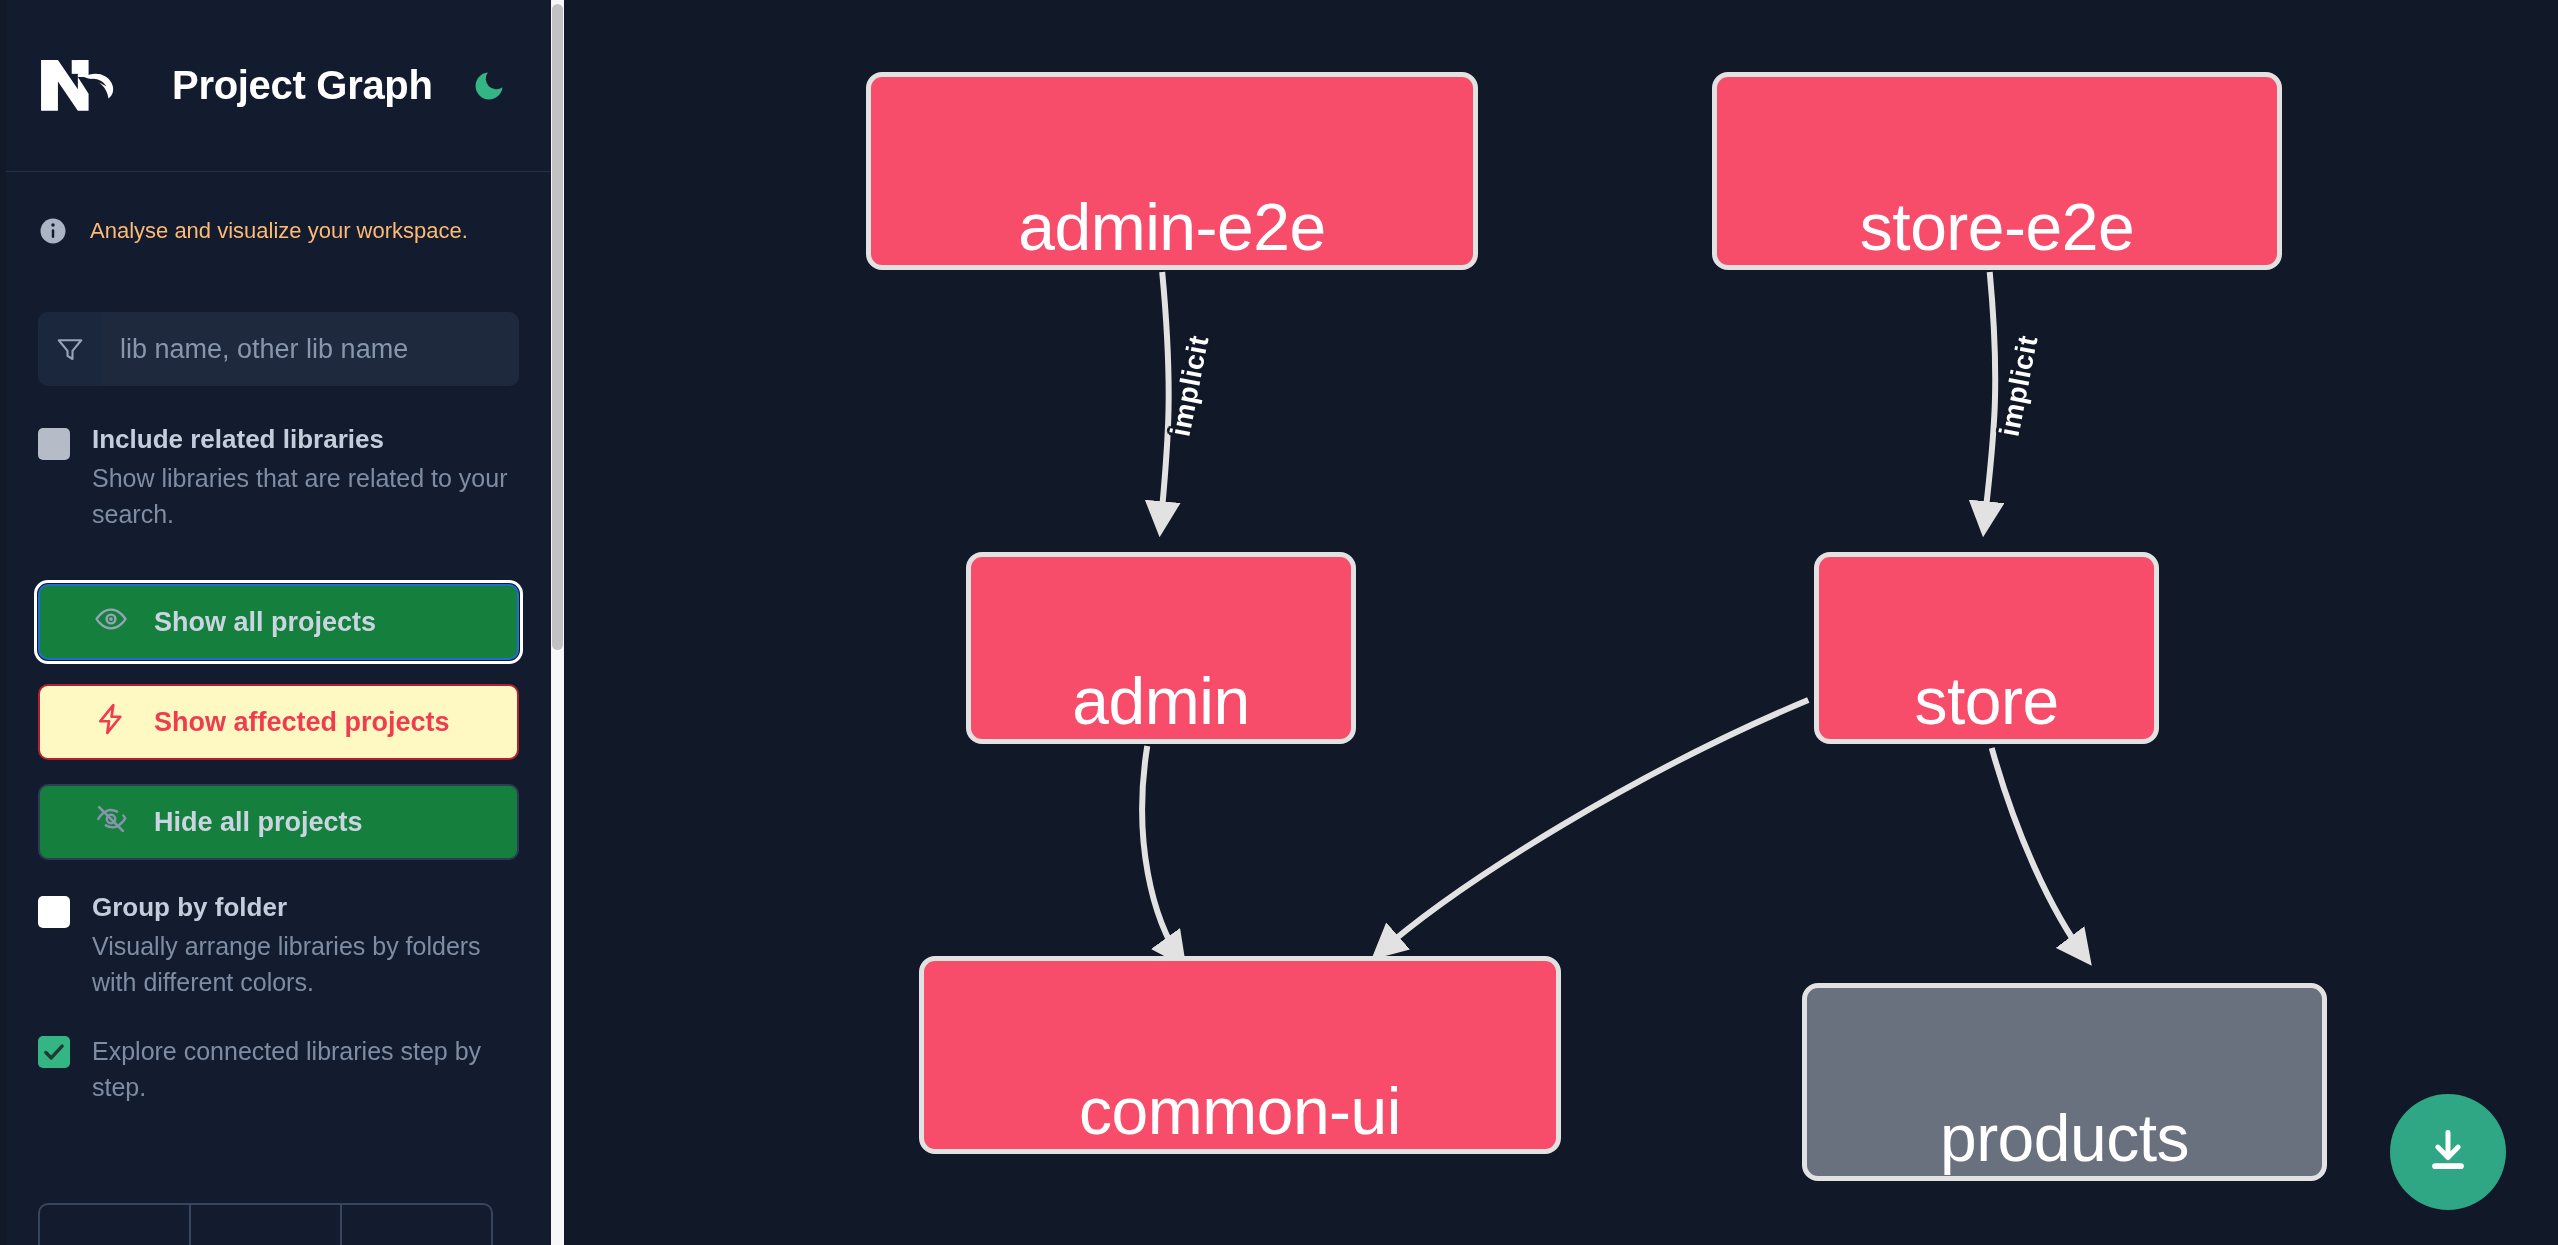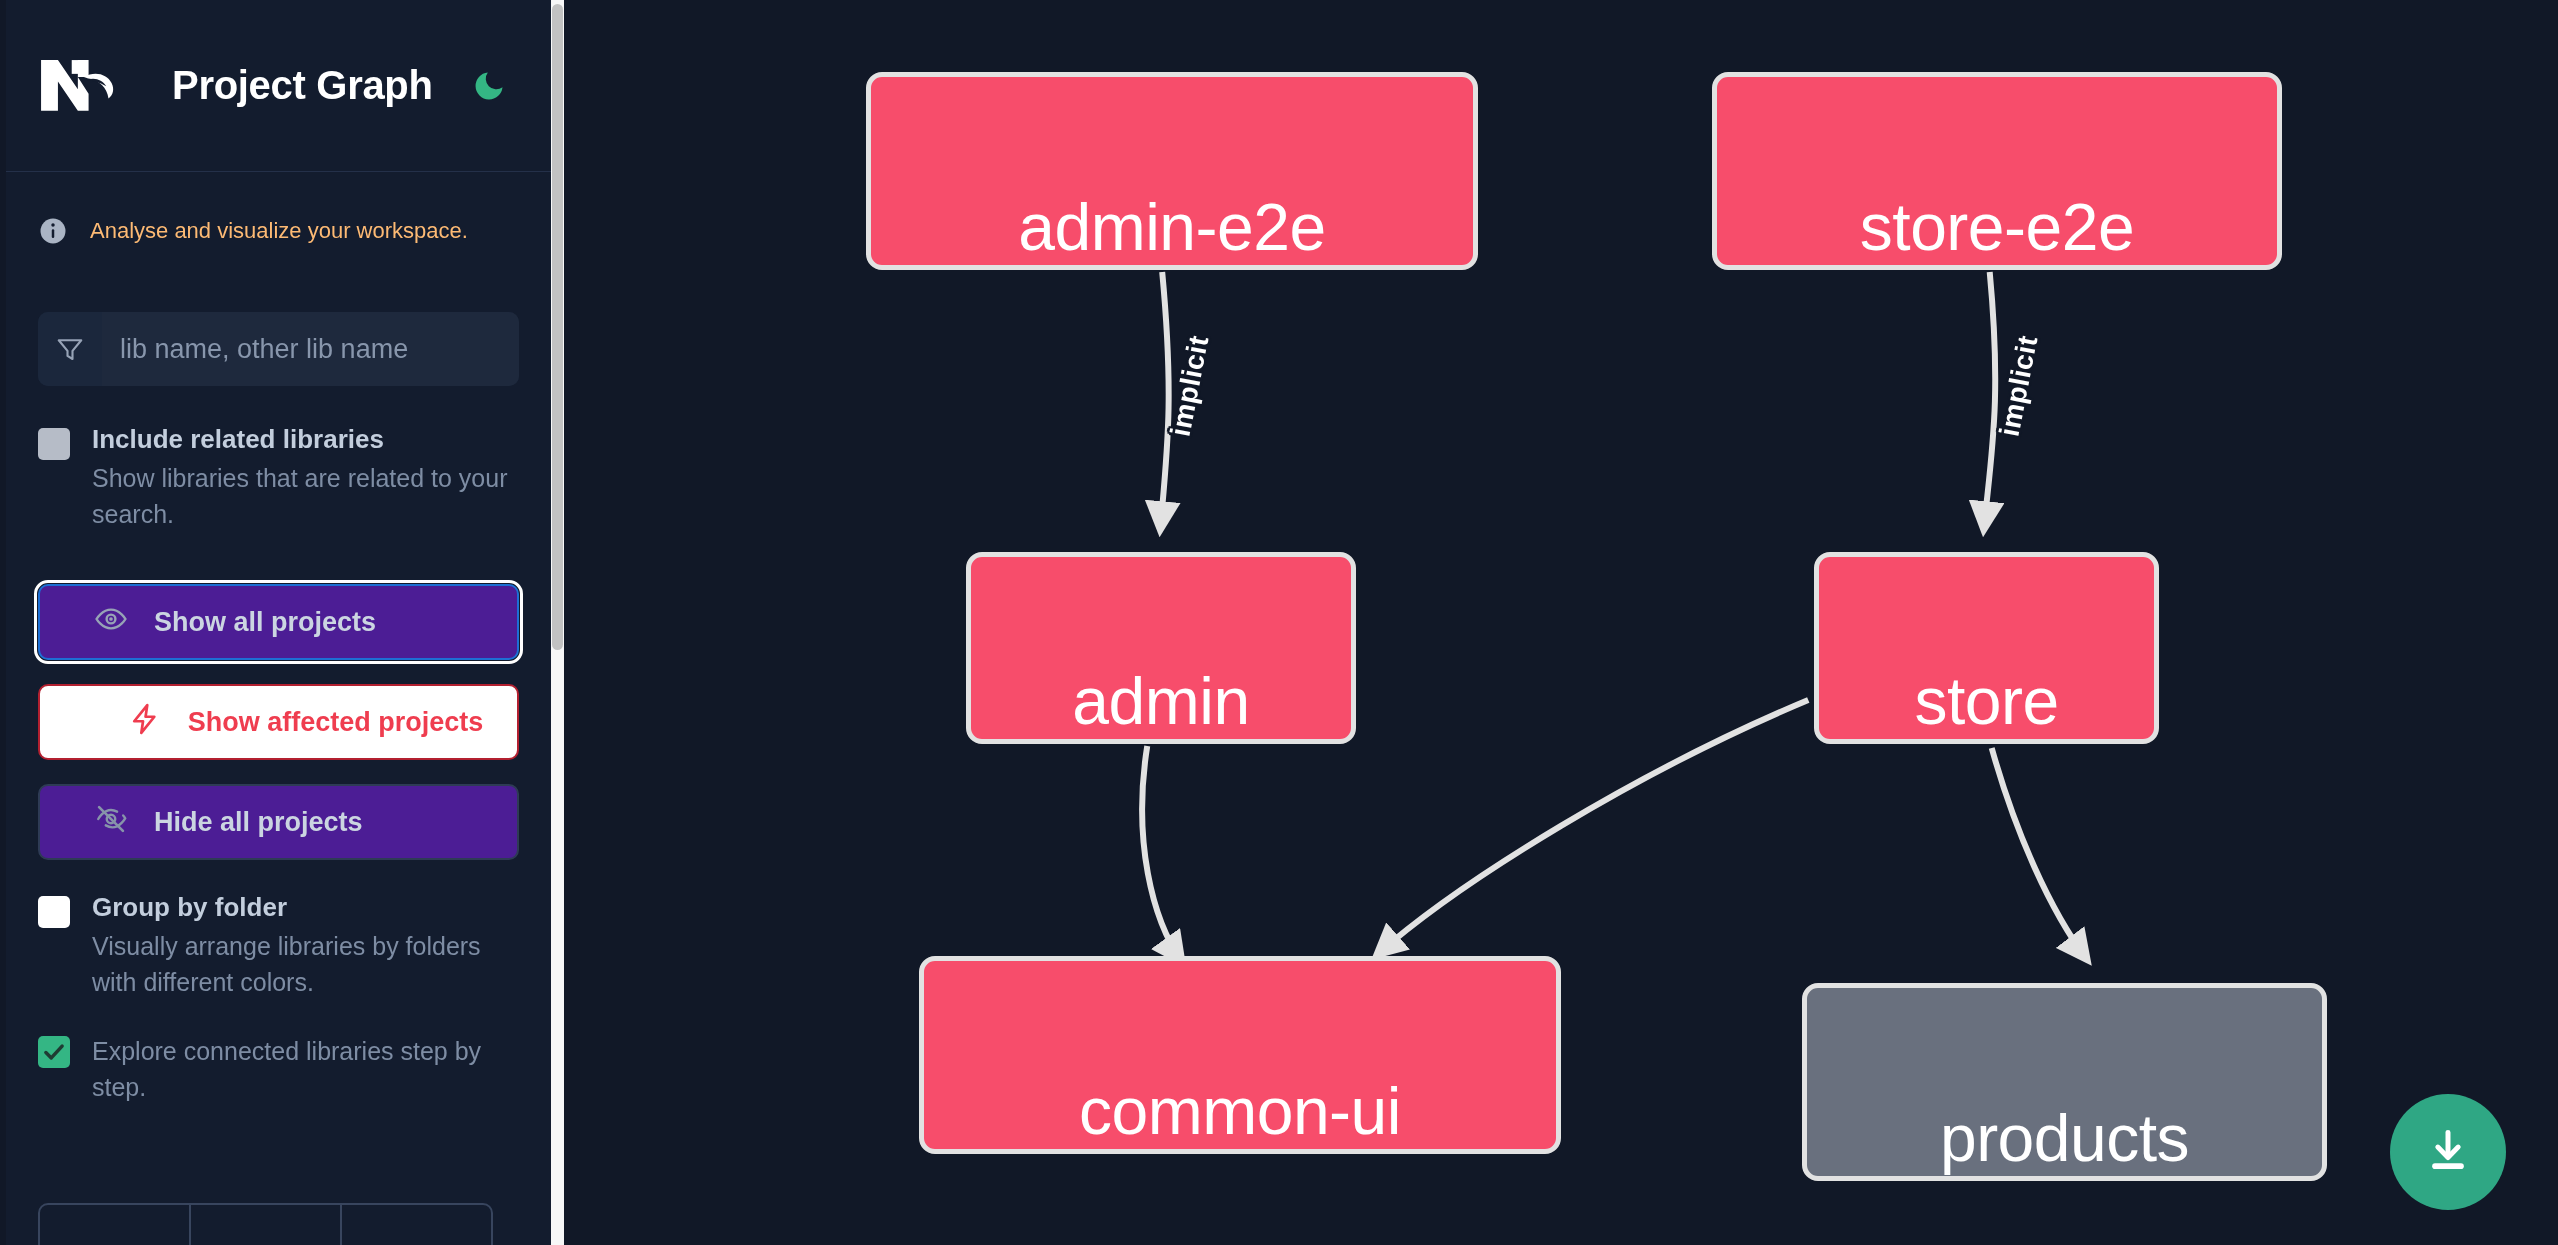--- a/index.html
+++ b/index.html
@@ -131,40 +131,40 @@
   }
 
   .btn-stack { margin: 52px 32px 0 32px; }
   .gbtn {
     height: 76px;
     width: 100%;
     display: flex;
     align-items: center;
     border-radius: 10px;
     padding-left: 28px;
-    background: #4c1d95;
+    background: #15803d;
     border: 2px solid #2c3952;
     margin-bottom: 24px;
     cursor: pointer;
     font-family: "Liberation Sans", sans-serif;
   }
   .gbtn svg { width: 34px; height: 34px; flex: 0 0 34px; }
   .gbtn span {
     margin-left: 26px;
     font-size: 27px;
     font-weight: 700;
     color: #cbd5e1;
     white-space: nowrap;
   }
   .gbtn.focused {
     border-color: #1d6fd4;
     outline: 3px solid #ffffff;
     outline-offset: 1px;
   }
-  .gbtn.danger { border-color: #b32030; background: #ffffff; justify-content: center; }
+  .gbtn.danger { border-color: #b32030; background: #fef9c3; }
   .gbtn.danger span { color: #ef3d4f; font-weight: 700; }
   .gbtn.muted { border-color: #2e3b55; }
 
   .bottom-seg {
     position: absolute;
     left: 32px;
     bottom: -18px;
     width: 455px;
     height: 60px;
     display: flex;

